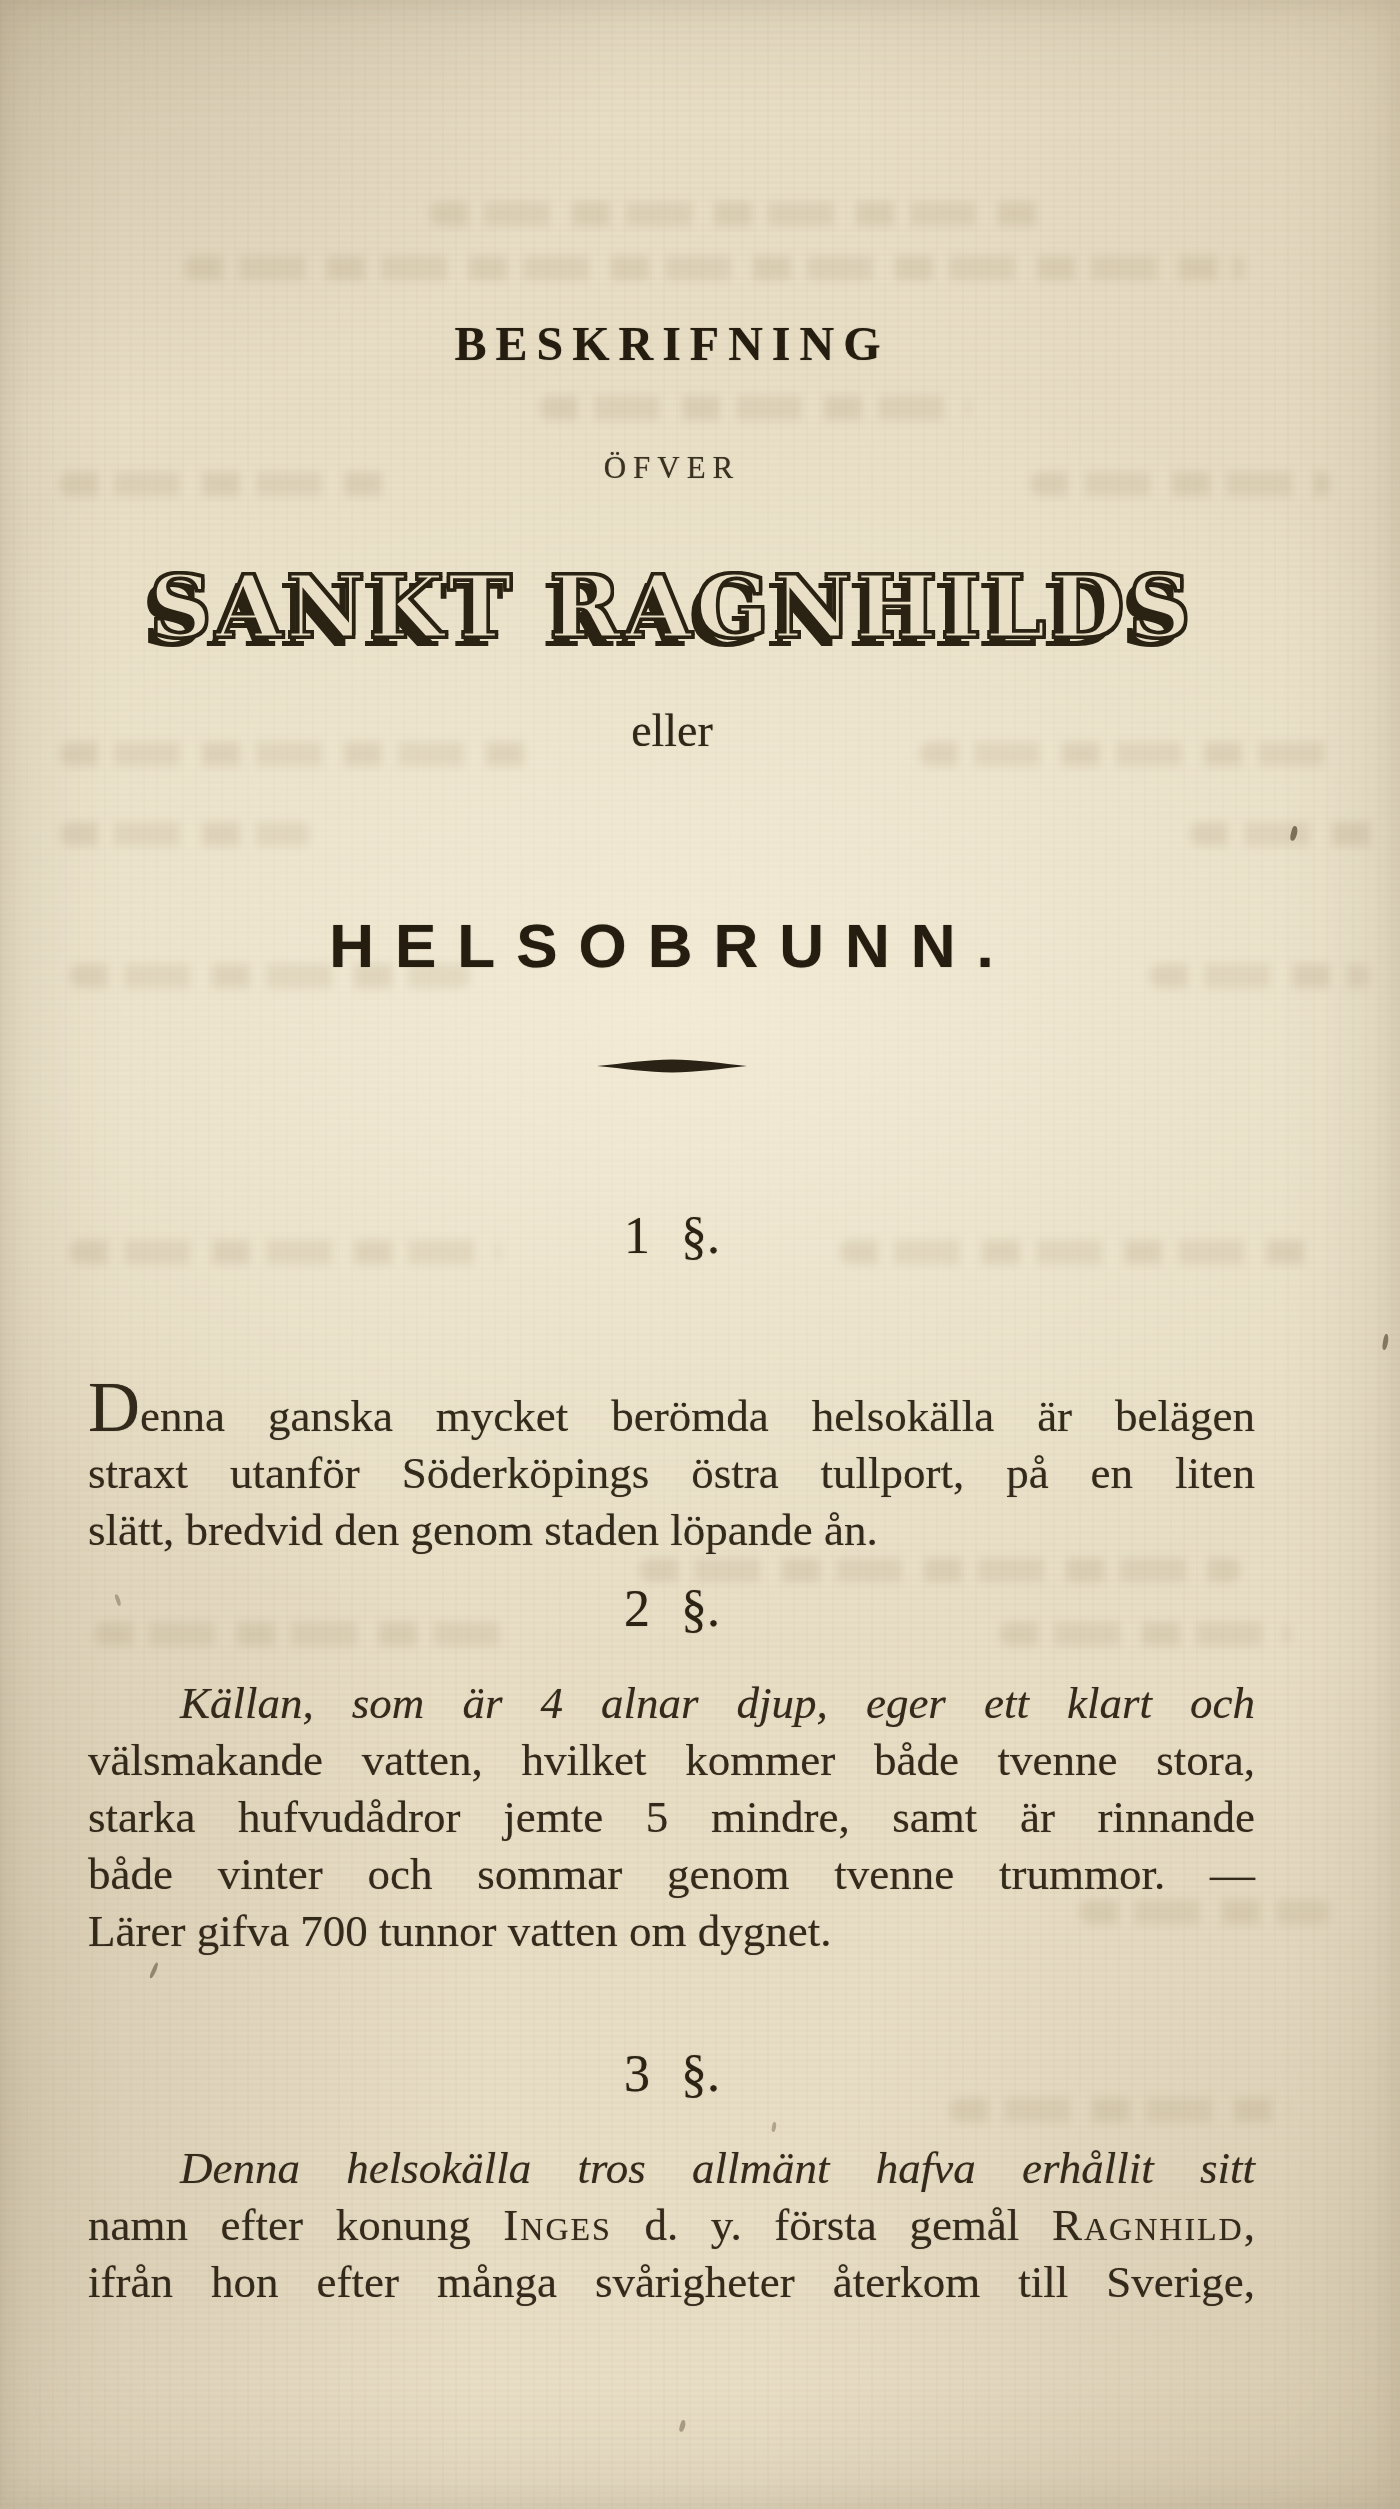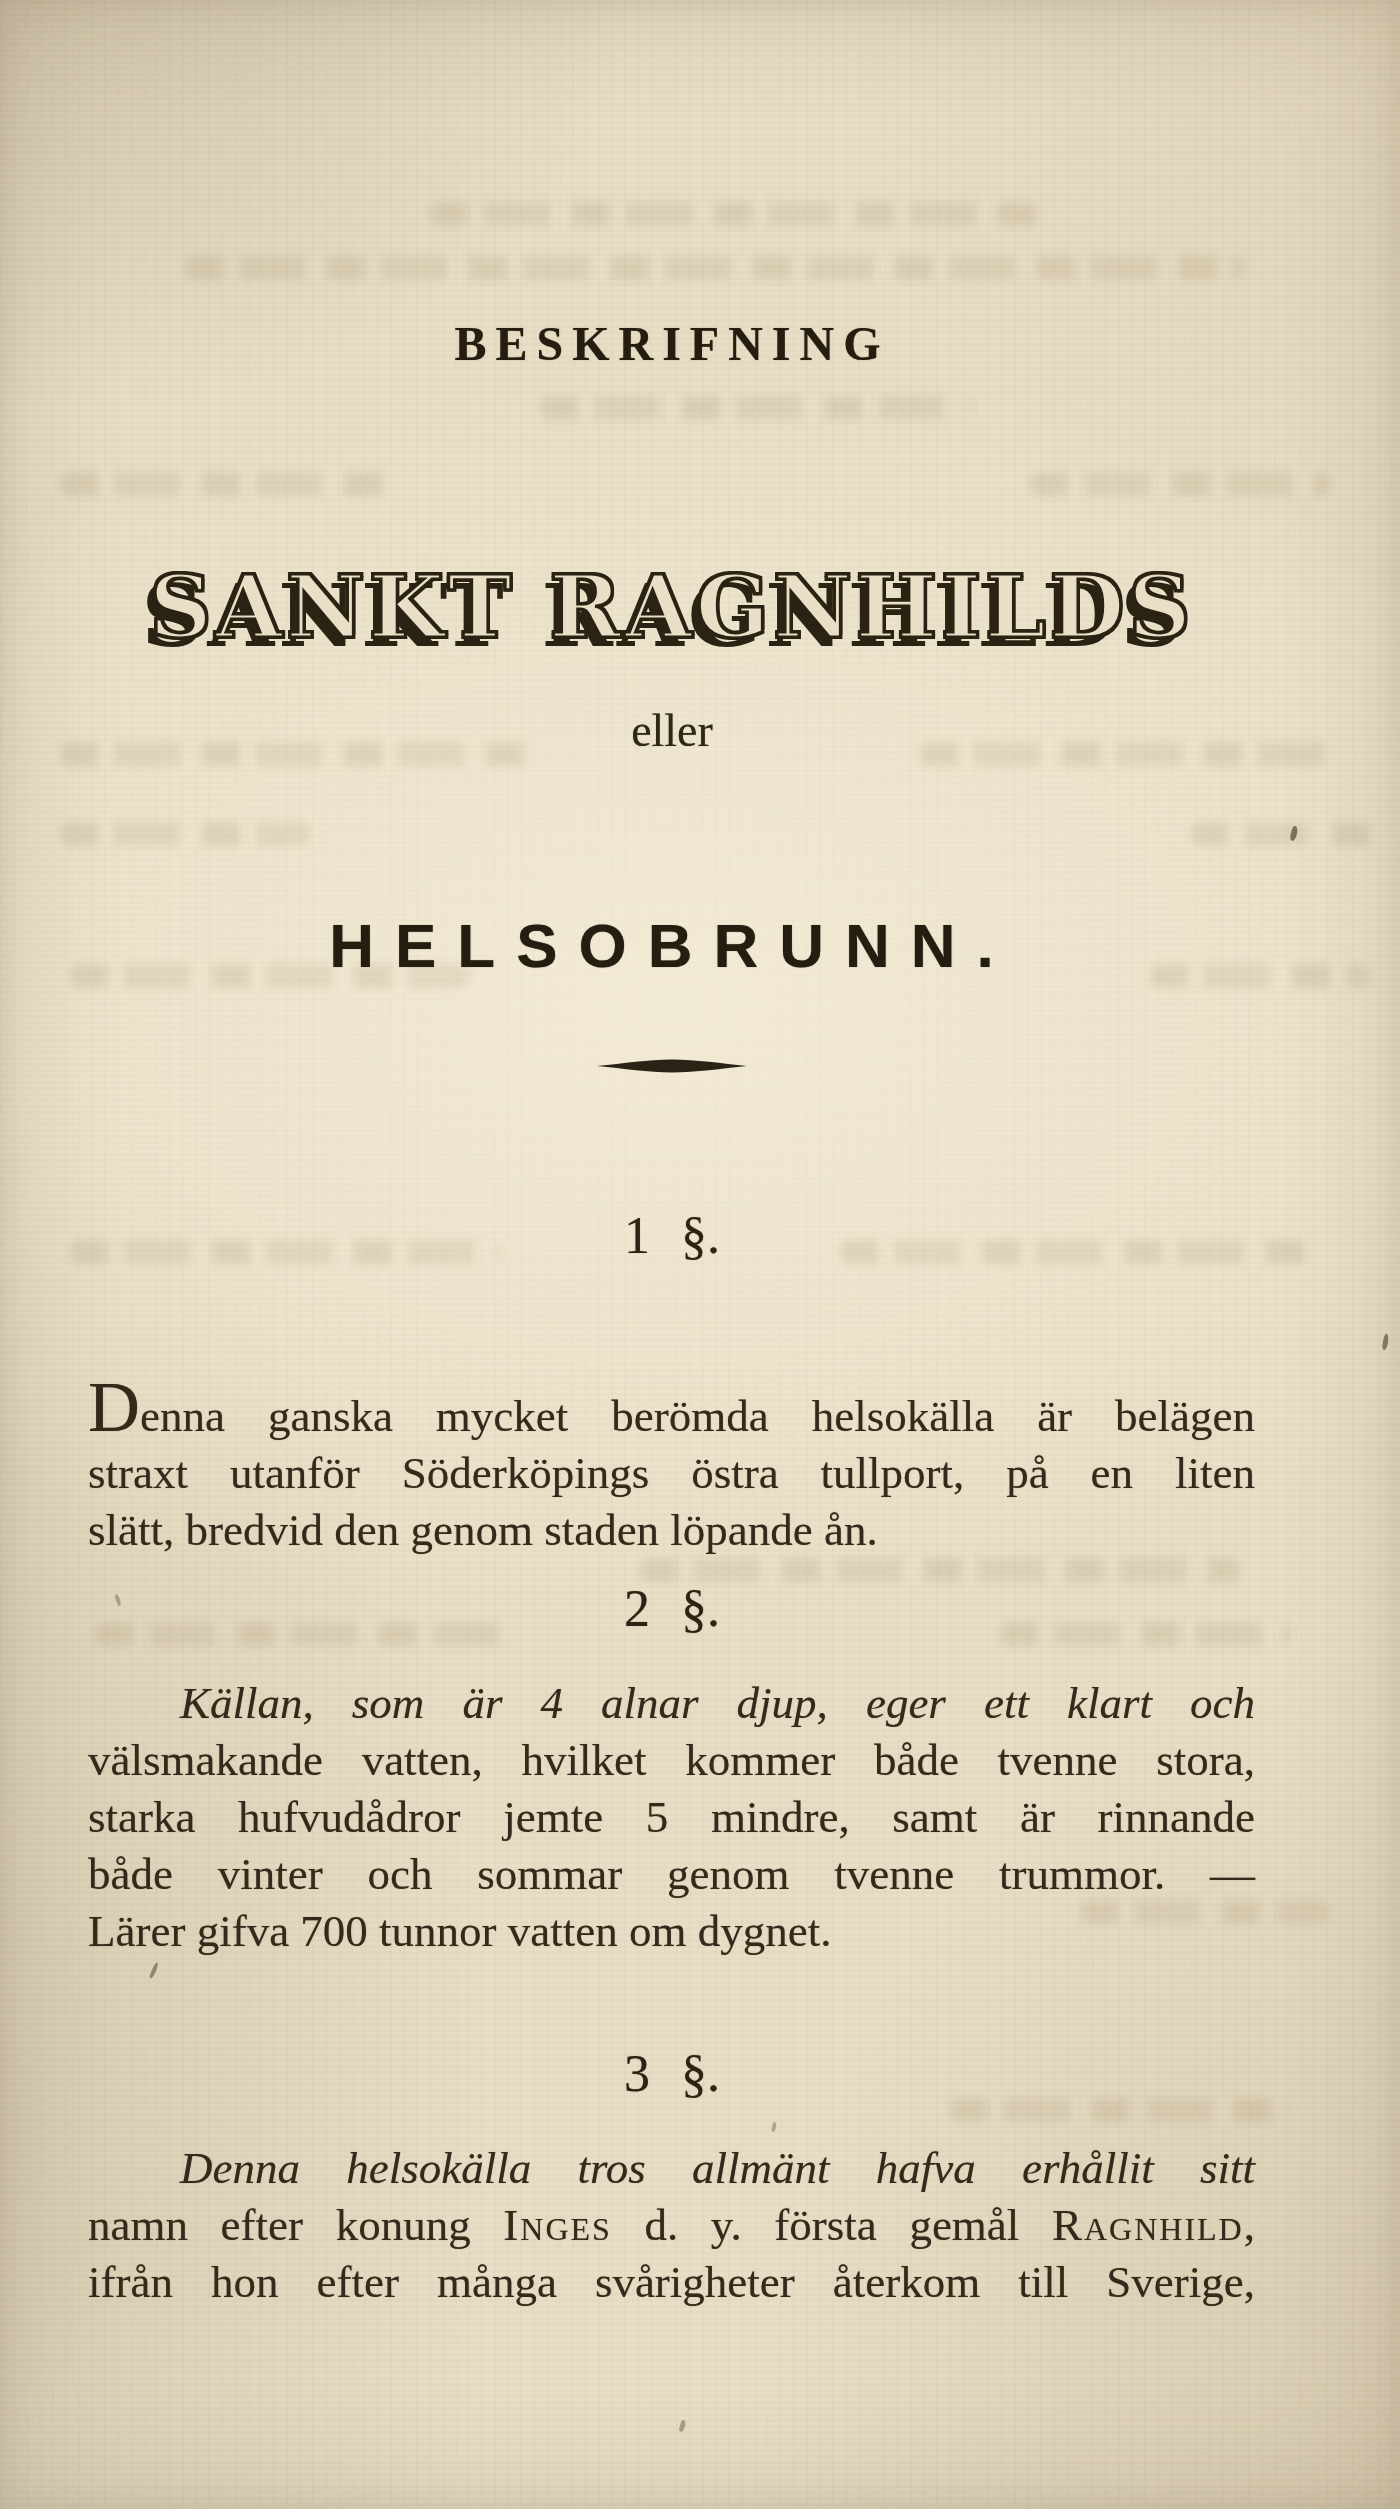--- a/index.html
+++ b/index.html
@@ -122,20 +122,21 @@
   <div class="ghost" style="top:1240px;left:70px;width:430px;"></div>
   <div class="ghost" style="top:1240px;left:840px;width:470px;"></div>
   <div class="ghost" style="top:1558px;left:640px;width:600px;"></div>
   <div class="ghost" style="top:1622px;left:95px;width:420px;"></div>
   <div class="ghost" style="top:1622px;left:1000px;width:290px;"></div>
   <div class="ghost" style="top:1900px;left:1080px;width:250px;"></div>
   <div class="ghost" style="top:2098px;left:950px;width:340px;"></div>
 
   <div class="centered title-main">BESKRIFNING</div>
 
+  <div class="centered title-over">ÖFVER</div>
 
   <div class="centered title-eller">eller</div>
 
   <div class="centered title-ornamental">SANKT RAGNHILDS</div>
 
 
   <div class="centered title-brunn">HELSOBRUNN.</div>
 
   <div class="divider">
     <svg width="152" height="16" viewBox="0 0 152 16" xmlns="http://www.w3.org/2000/svg">

